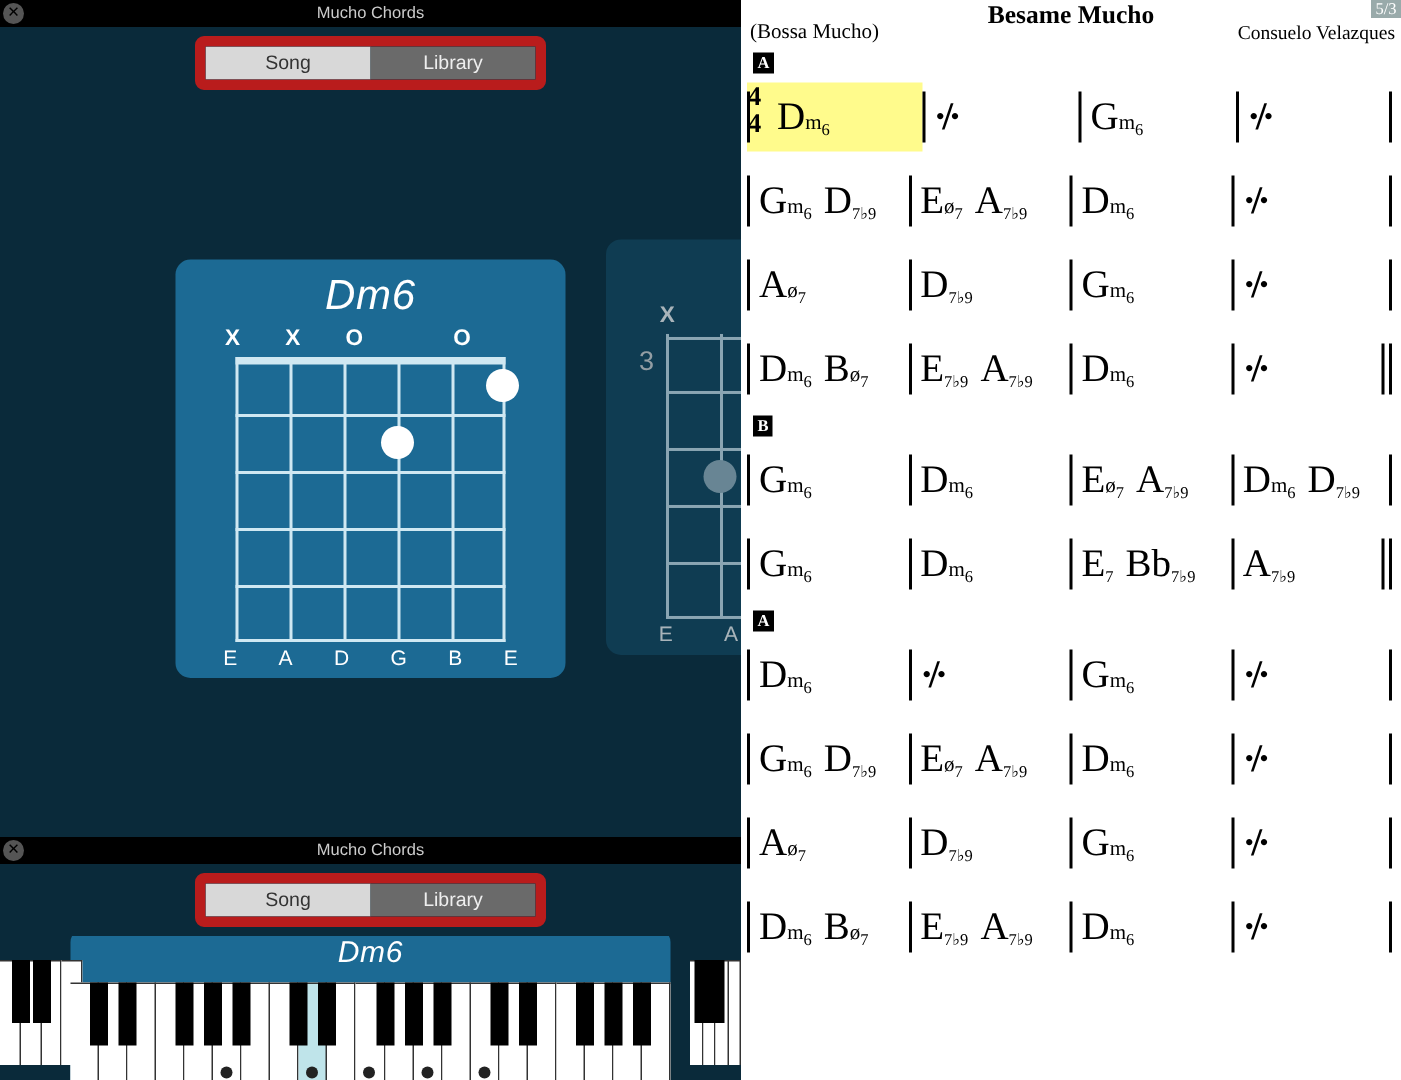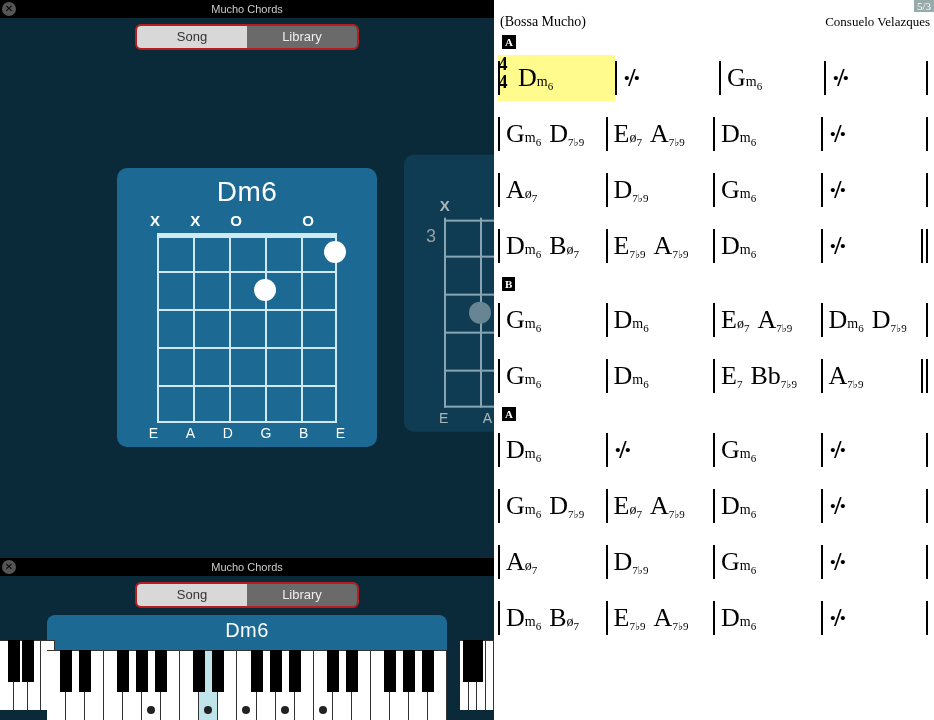--- a/index.html
+++ b/index.html
@@ -36,21 +36,21 @@
     cursor: pointer;
   }
   .seg-row {
     display: flex; justify-content: center;
     padding: 6px 0;
   }
   .segmented {
     display: flex;
     border-radius: 6px;
     overflow: hidden;
-    border: 2px solid #b91c1c;
+    border: 7px solid #b91c1c;
   }
   .segmented div {
     width: 110px; height: 22px;
     line-height: 22px;
     text-align: center;
     font-size: 13px;
     cursor: pointer;
   }
   .segmented .on { background: #d8d8d8; color: #333; }
   .segmented .off { background: #6a6a6a; color: #eee; }
@@ -72,20 +72,21 @@
     position: absolute;
     right: -170px;
     top: 50%;
     transform: translateY(-55%);
     opacity: 0.65;
     background: #13465f;
   }
   .chord-name {
     font-size: 28px; font-weight: 500; letter-spacing: 0.5px;
     margin-bottom: 4px;
+    font-style: italic;
   }
   .markers-row {
     display: flex; justify-content: space-around;
     font-size: 15px; font-weight: bold;
     padding: 0 6px;
   }
   .fret-grid {
     position: relative;
     width: 180px; height: 190px;
     margin: 4px auto 2px;
@@ -408,20 +409,21 @@
             <div class="bkey" style="left: 11px;"></div>
           </div>
       </div>
     </div>
   </div>
 </div>
 
 <div class="right">
   <div class="sheet-header">
     <div class="pagecount">5/3</div>
+    <div class="song-title">Besame Mucho</div>
     <div class="style">(Bossa Mucho)</div>
     <div class="composer">Consuelo Velazques</div>
   </div>
   <div class="sheet-body" id="sheet-body"><span class="section-badge">A</span><div class="chart-row">
         <div class="bar hl first-with-sig">
           <div class="timesig">4<br>4</div>
           <span class="chord-sym">
             <span class="root">D</span>
             <span class="qual">m<span class="sub">6</span></span>
           </span>

